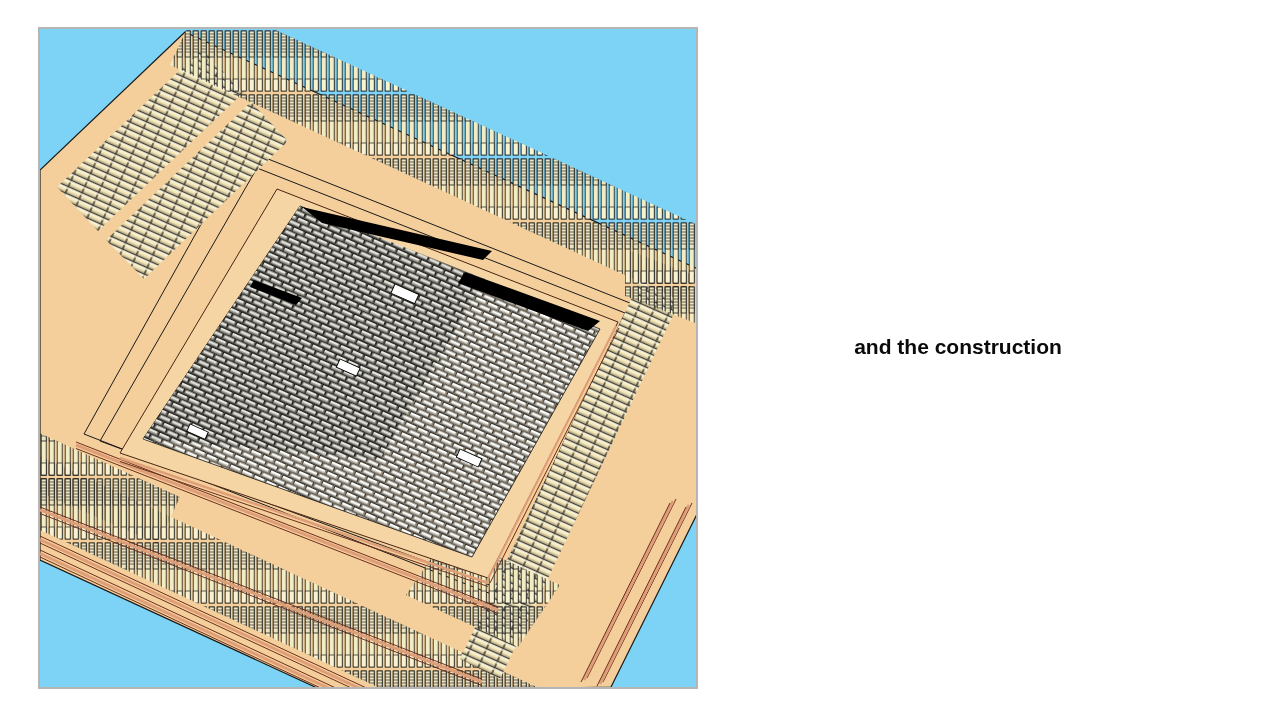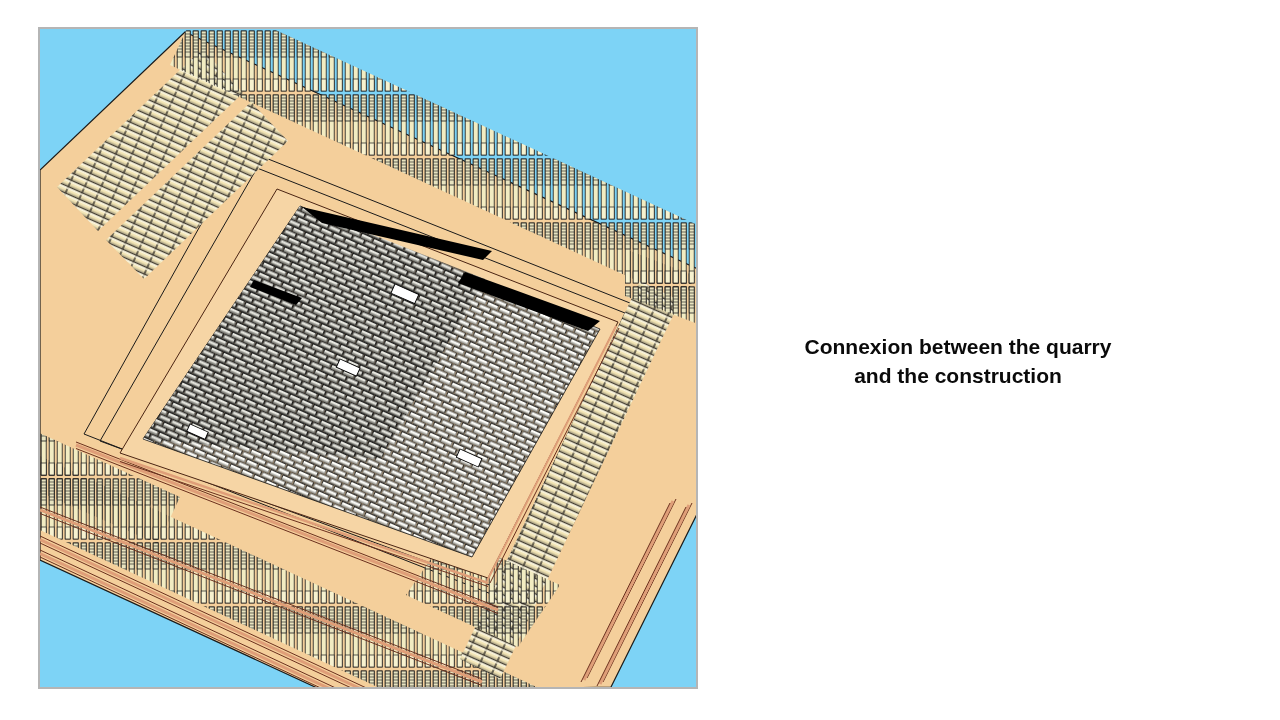--- a/index.html
+++ b/index.html
@@ -118,15 +118,14 @@
 
   <g fill="#000000">
     <polygon points="262,178 452,222 443,231 282,194"></polygon>
     <polygon points="214,251 262,269 256,276 210,258"></polygon>
     <polygon points="425,243 560,292 548,302 418,254"></polygon>
   </g>
 </svg>
 </div>
 
 <div class="caption">
-  <span>Connexion between the quarry</span>
   <span>and the construction</span>
 </div>
 
 </body></html>

